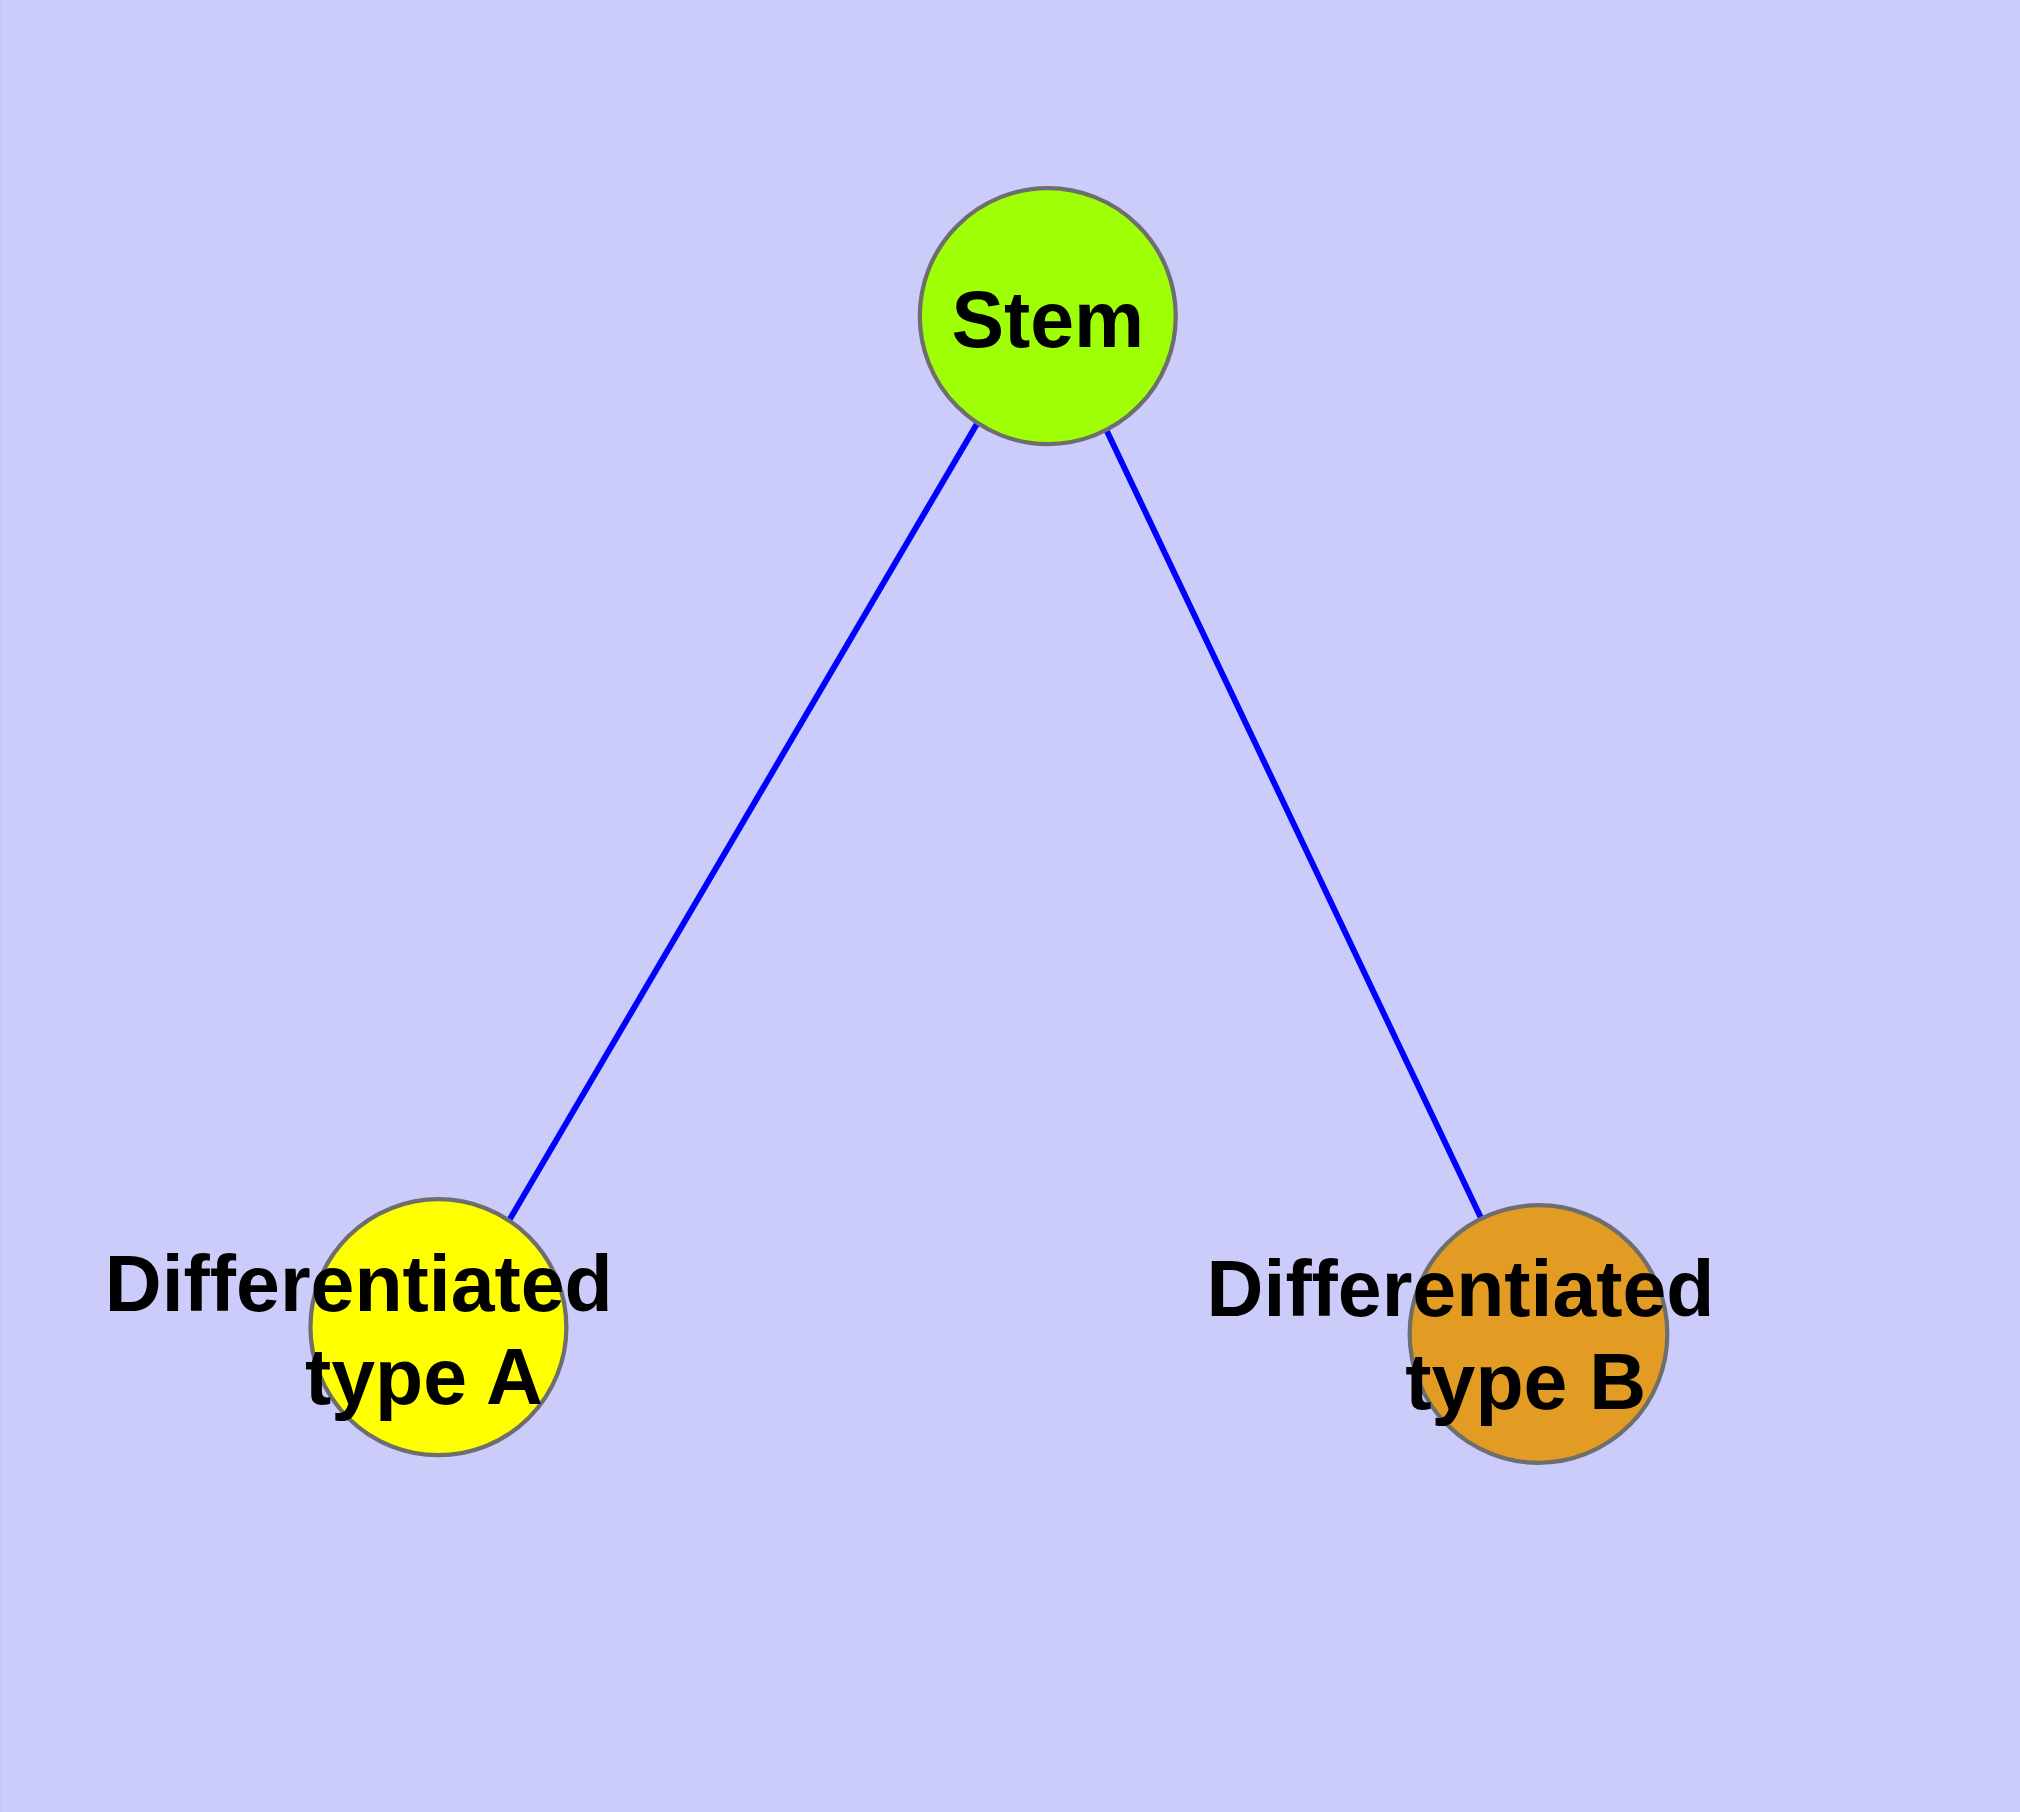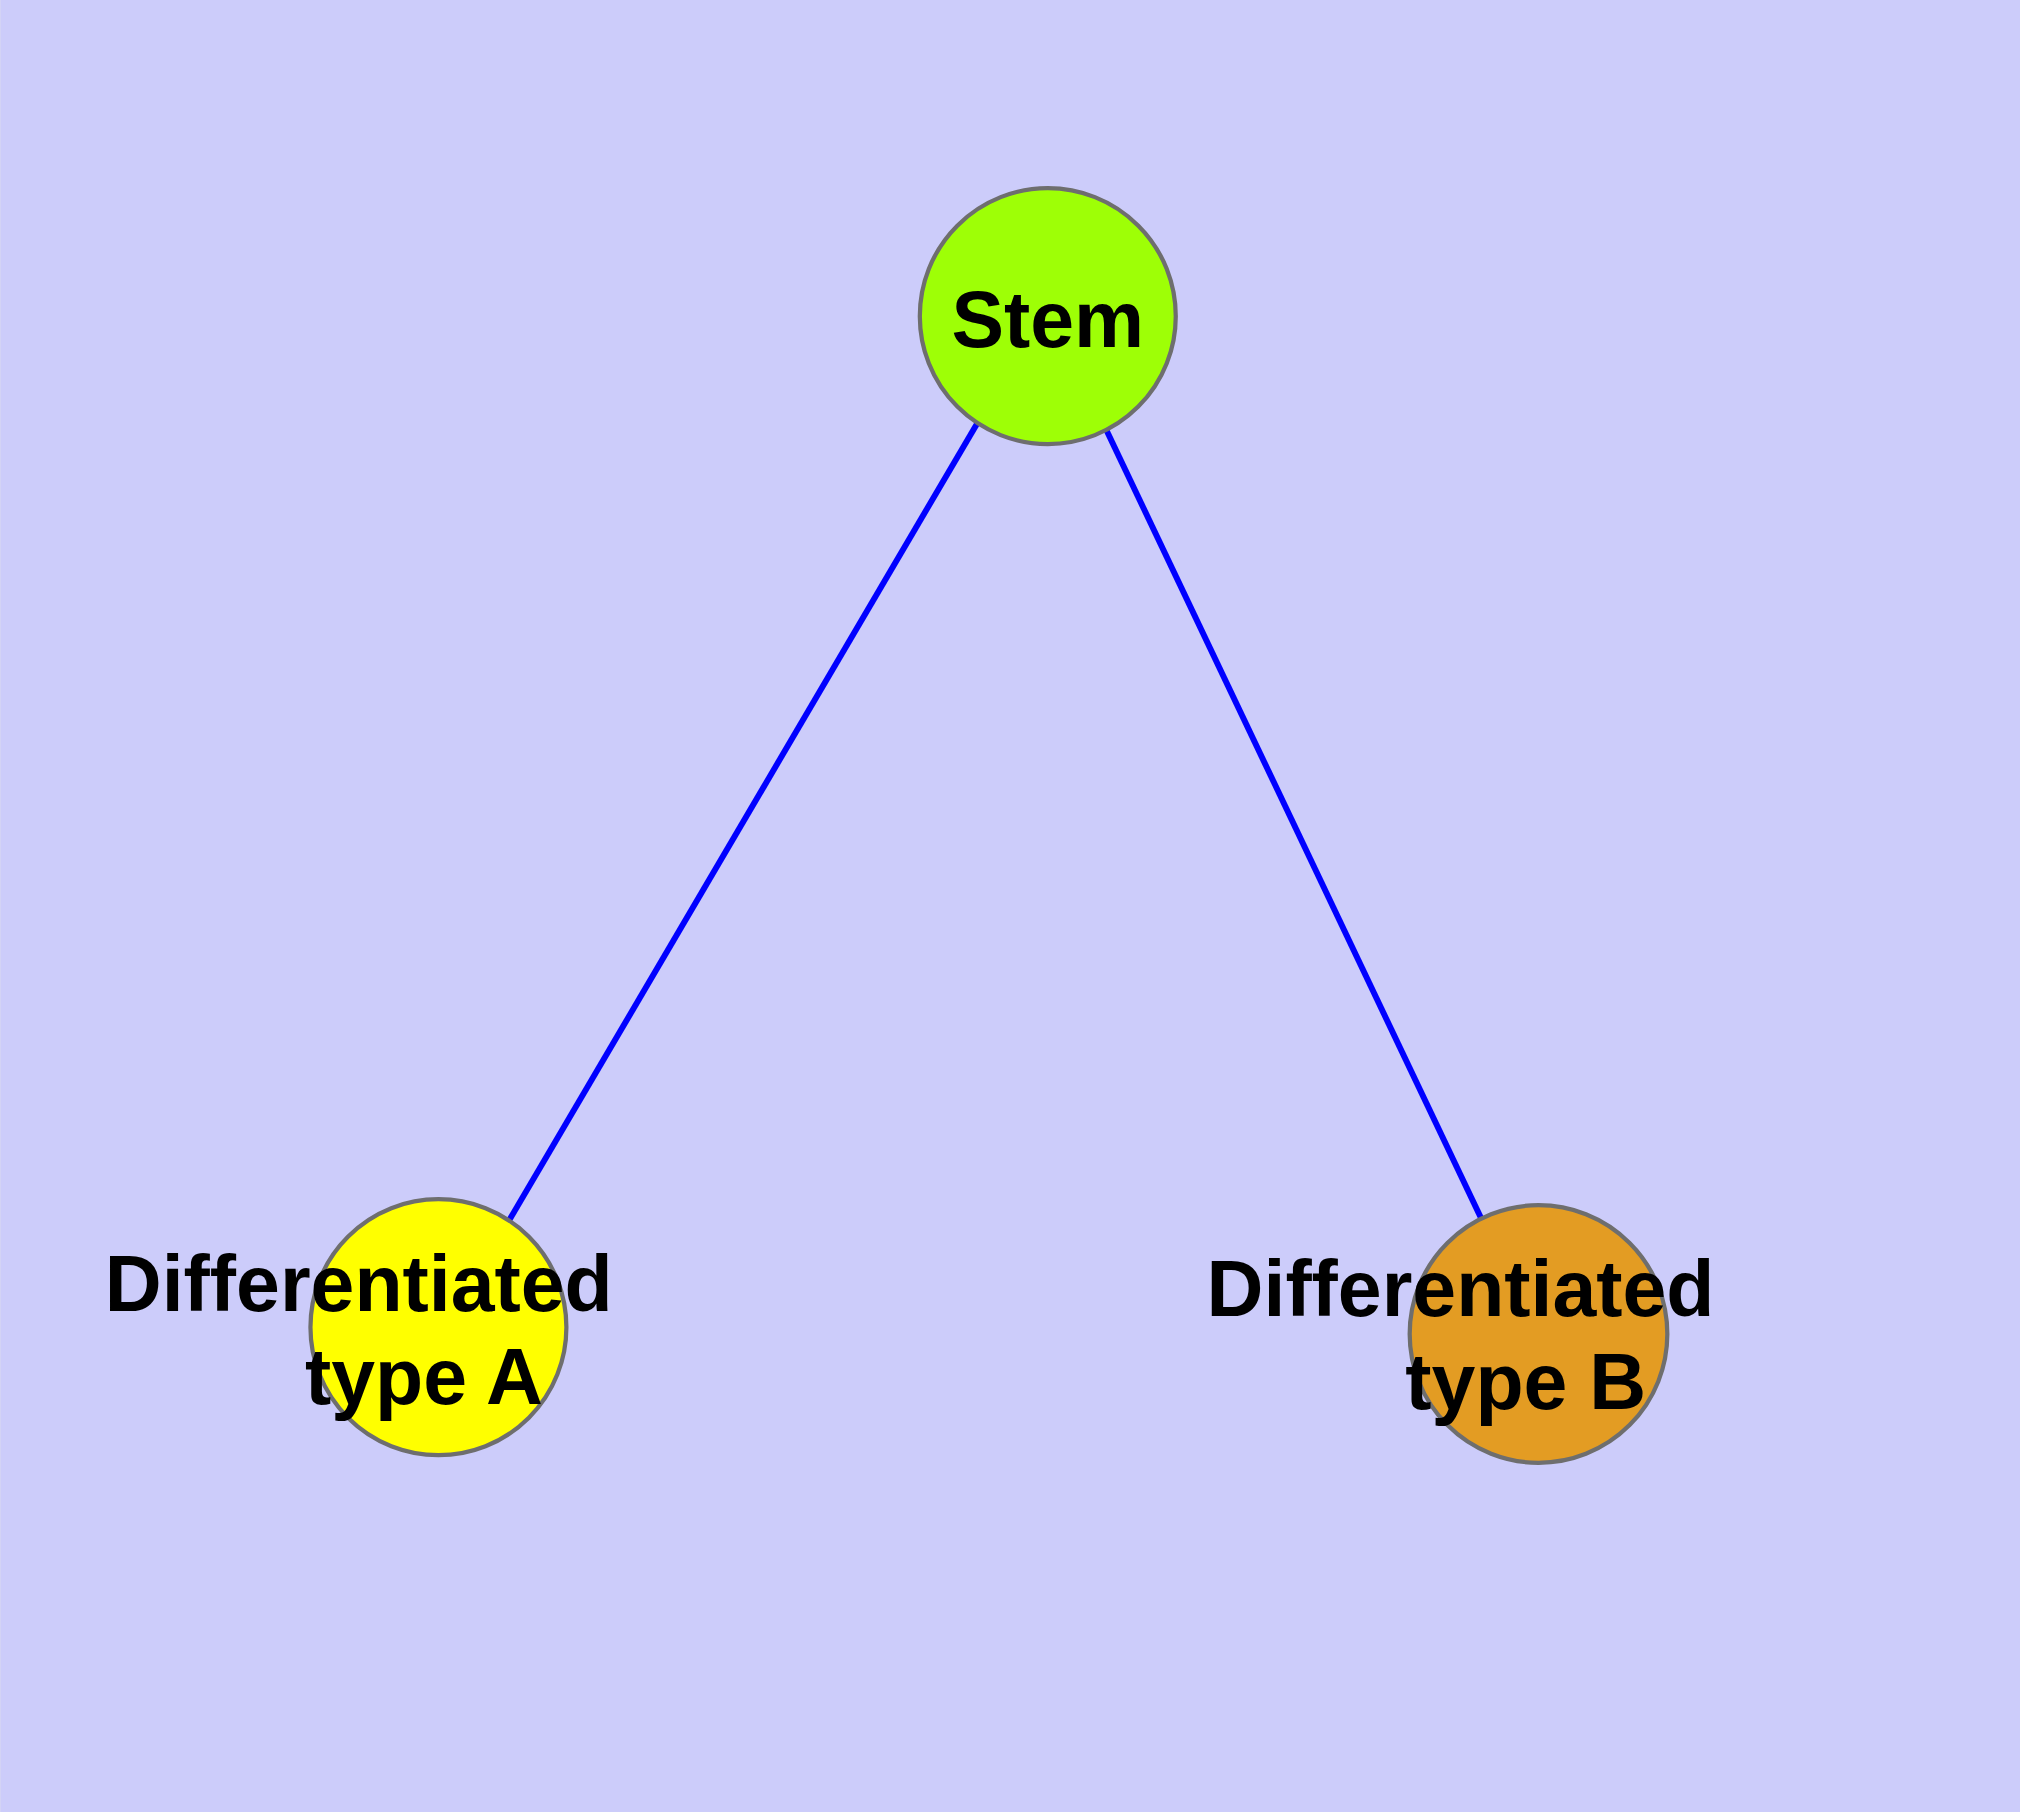--- a/index.html
+++ b/index.html
@@ -8,21 +8,21 @@
     padding: 0;
     background: #ccccfa;
   }
   body {
     font-family: "Liberation Sans", sans-serif;
   }
   #stage {
     position: relative;
     width: 2021px;
     height: 1812px;
-    background: #e5e5e5;
+    background: #7dd3fc;
     overflow: hidden;
   }
   #graph-svg {
     position: absolute;
     left: 0;
     top: 0;
     width: 2021px;
     height: 1812px;
     display: block;
   }

